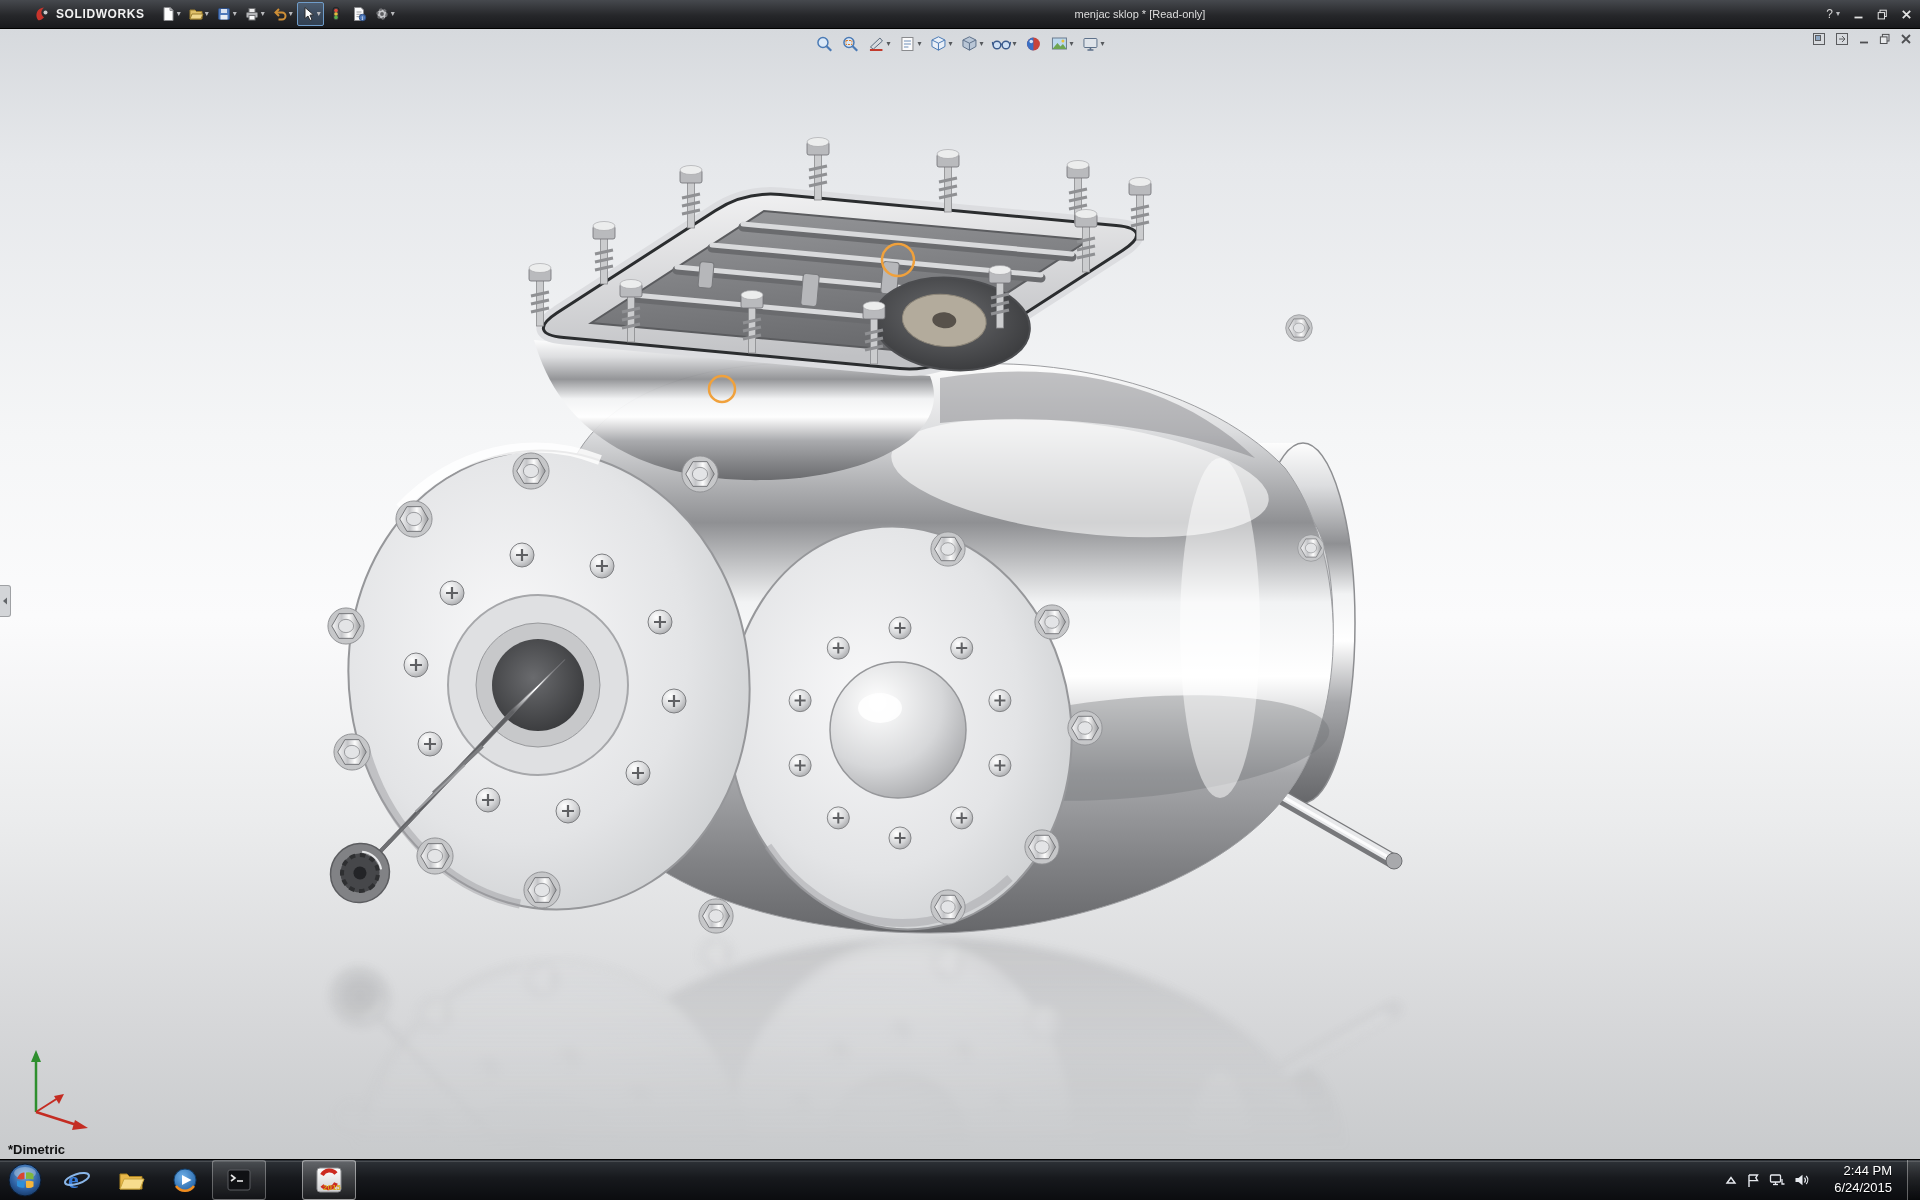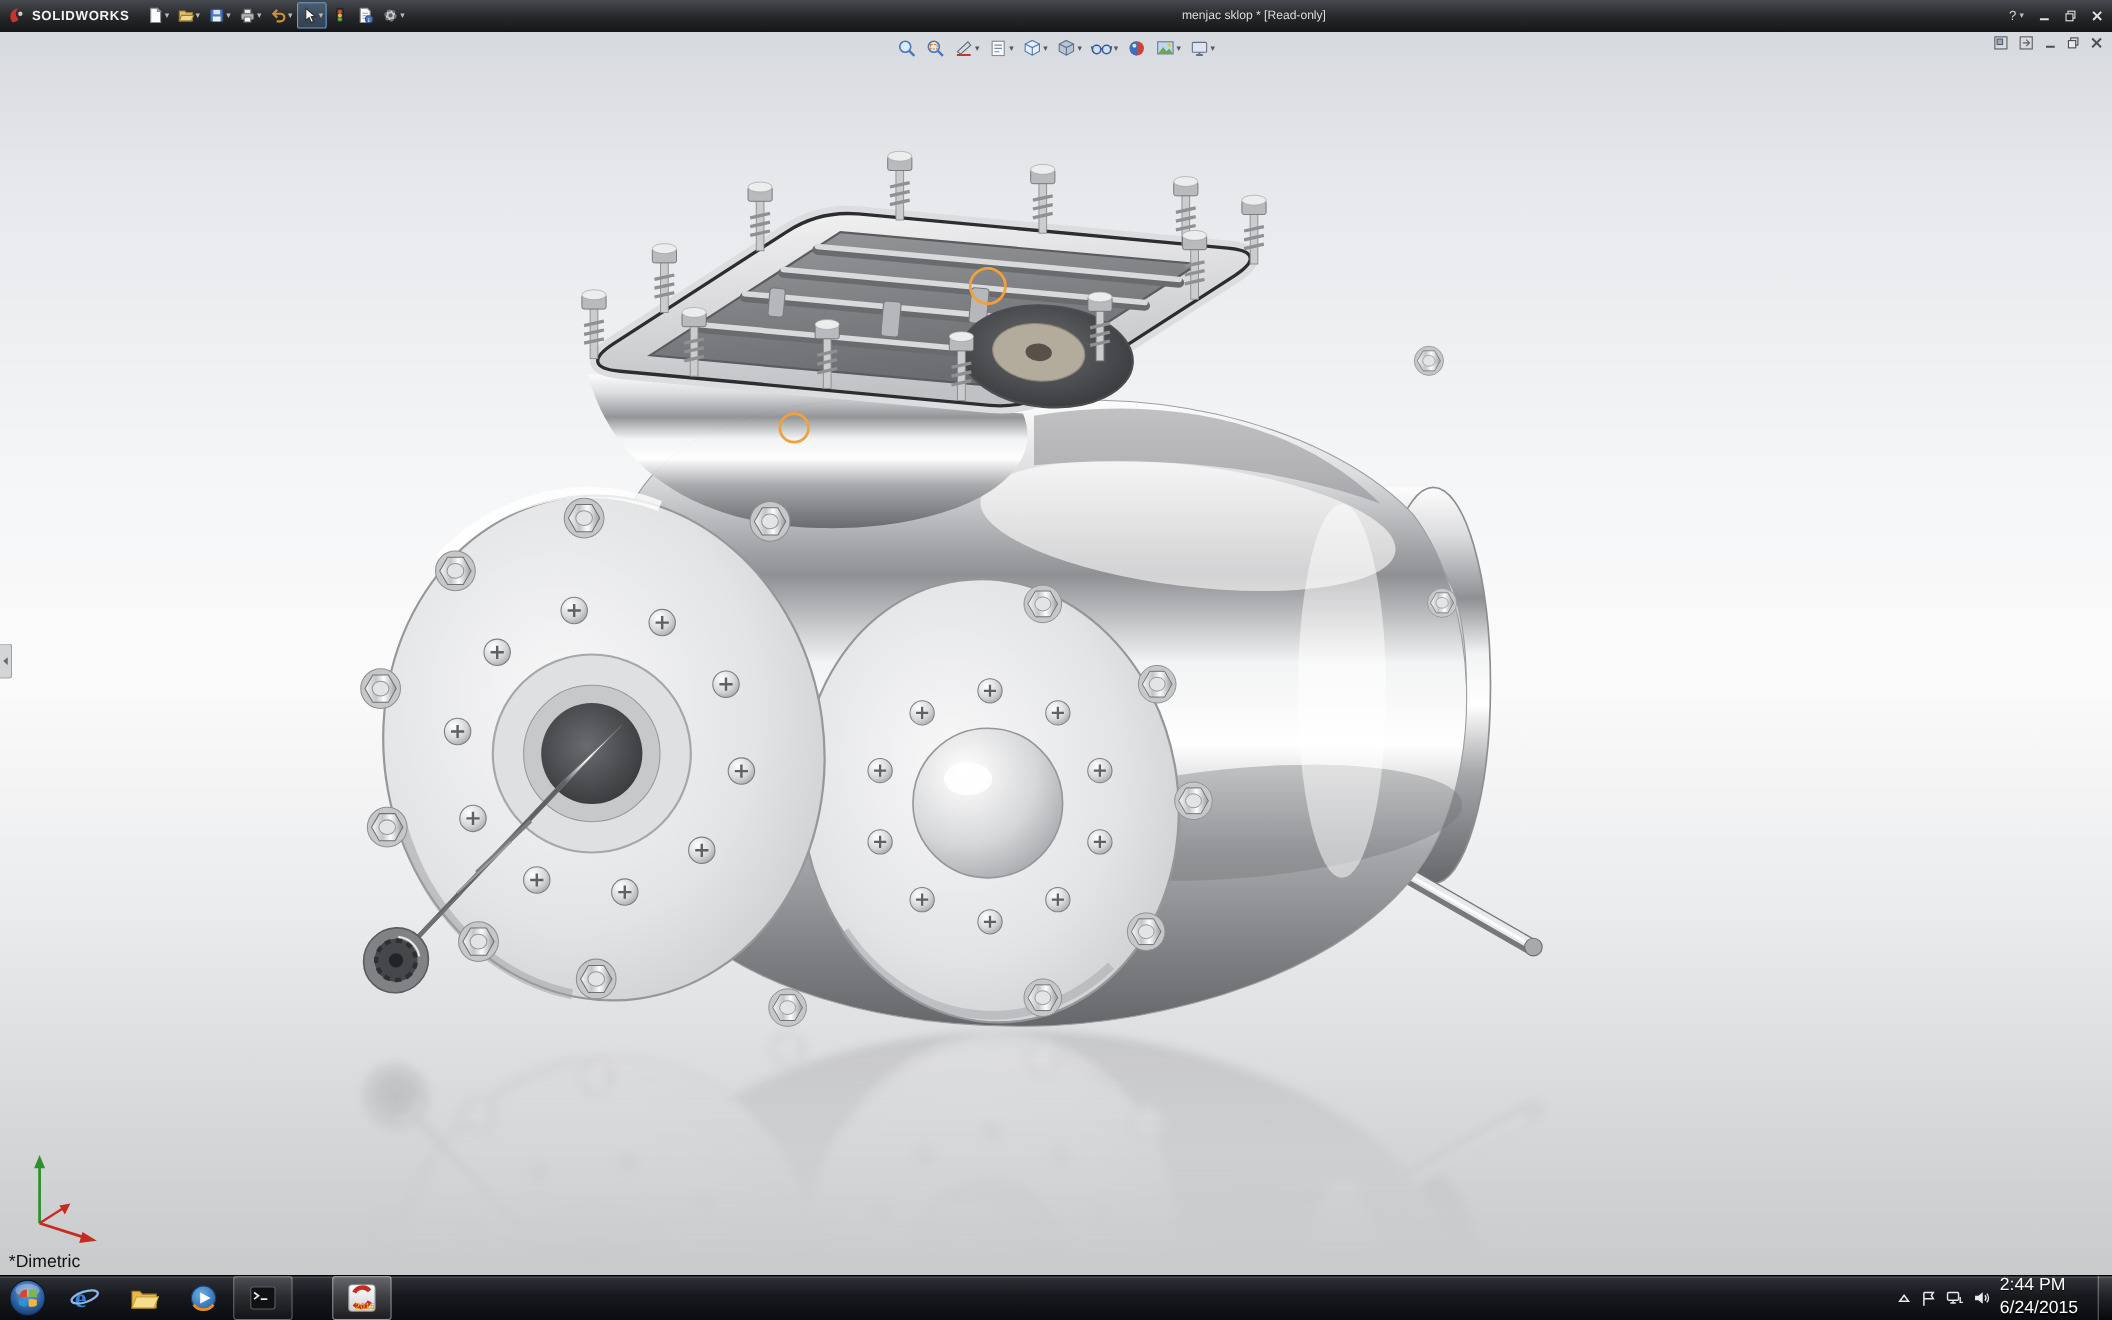--- a/index.html
+++ b/index.html
@@ -3,21 +3,21 @@
 <meta charset="utf-8">
 <style>
   html,body { margin:0; padding:0; background:#000; }
   .screen { position:relative; width:1920px; height:1200px; overflow:hidden;
             font-family:"Liberation Sans", sans-serif; user-select:none; }
 
   
   .titlebar { position:absolute; top:0; left:0; width:1920px; height:28px;
               background:linear-gradient(#46494e, #26272a 55%, #18191c);
               border-bottom:1px solid #000; display:flex; align-items:center; z-index:50; }
-  .brand { display:flex; align-items:center; gap:5px; padding:0 12px 0 6px; }
+  .brand { display:flex; align-items:center; gap:5px; padding:0 12px 0 6px;margin-left:27px; }
   .brand-text { color:#f1f1f1; font-size:12px; font-weight:bold; letter-spacing:0.6px; }
   .qat { display:flex; align-items:center; gap:1px; }
   .qat-btn { display:flex; align-items:center; height:22px; padding:0 2px; border-radius:2px;
              border:1px solid transparent; }
   .qat-btn.pressed { background:rgba(110,160,220,.28); border:1px solid #6f9cc9; }
   .caret { color:#b9babd; font-size:8px; margin-left:1px; line-height:1; }
   .tb-title { position:absolute; left:1140px; transform:translateX(-50%); color:#dedede;
               font-size:11px; white-space:nowrap; }
   .tb-right { position:absolute; right:8px; top:0; height:28px; display:flex; gap:13px;
               align-items:center; }
@@ -36,38 +36,38 @@
 
   .doc-controls { position:absolute; top:4px; right:8px; display:flex; gap:9px;
                   align-items:center; z-index:20; }
   .doc-btn { display:flex; align-items:center; }
 
   .panel-tab { position:absolute; left:0; top:557px; width:10px; height:30px;
                background:#d3d5d8; border:1px solid #9fa1a4; border-left:none;
                border-radius:0 3px 3px 0; display:flex; align-items:center; justify-content:center; }
 
   .triad { position:absolute; left:14px; bottom:26px; }
-  .view-label { position:absolute; left:8px; bottom:3px; color:#101010; font-size:16px; }
+  .view-label { position:absolute; left:8px; bottom:3px; color:#101010; font-size:13px;font-weight:bold; }
 
   
   .taskbar { position:absolute; bottom:0; left:0; width:1920px; height:40px;
              background:linear-gradient(#2e3238, #17191d 45%, #0b0c0f);
              border-top:1px solid #000; display:flex; align-items:center; z-index:60; }
   .taskbar::before { content:""; position:absolute; top:1px; left:0; width:100%; height:1px;
                      background:rgba(255,255,255,0.14); }
   .start-btn { width:50px; height:40px; display:flex; align-items:center; justify-content:center; }
   .task-btn { width:52px; height:38px; margin:1px 0; display:flex; align-items:center;
               justify-content:center; border-radius:3px; border:1px solid transparent; }
   .task-btn.running { border:1px solid rgba(255,255,255,.30);
               background:linear-gradient(rgba(255,255,255,.14),rgba(255,255,255,.03)); }
   .task-btn.active { border:1px solid rgba(255,255,255,.45);
               background:linear-gradient(rgba(255,255,255,.26),rgba(255,255,255,.07));margin-left:36px; }
   .tray { margin-left:auto; display:flex; align-items:center; gap:9px; height:40px; }
   .tray-icon { display:flex; align-items:center; }
-  .clock { width:74px; text-align:left; color:#fff; font-size:16px; line-height:1.3;
+  .clock { width:74px; text-align:right; color:#fff; font-size:13px; line-height:1.3;
            text-shadow:0 1px 1px #000; }
   .show-desktop { width:12px; height:40px; margin-left:6px;
                   border-left:1px solid rgba(255,255,255,.35);
                   background:linear-gradient(rgba(255,255,255,.10),rgba(0,0,0,.25)); }
 </style>
 </head>
 <body>
 
 <div class="screen">
 

